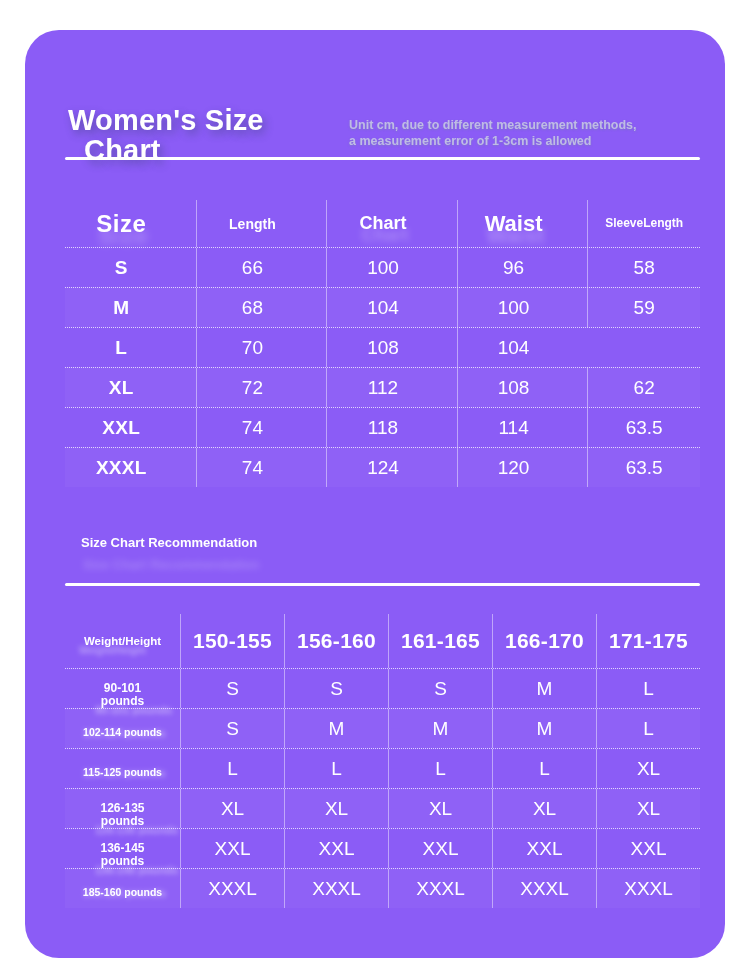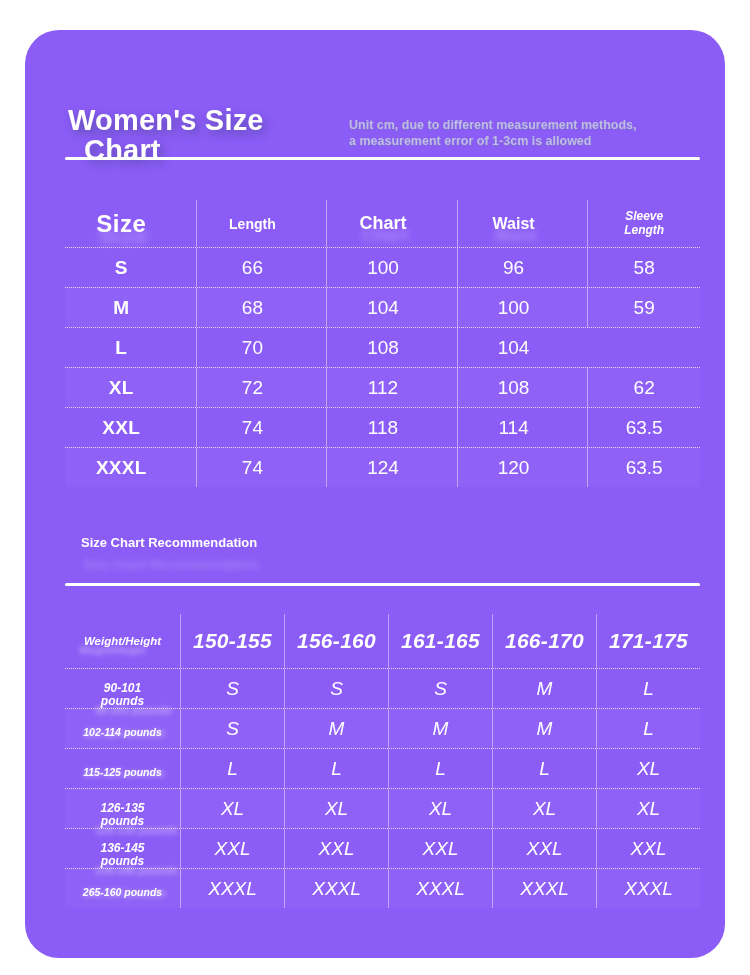--- a/index.html
+++ b/index.html
@@ -31,34 +31,34 @@
   .striped .trow:nth-child(odd):not(.head) { background:rgba(255,255,255,.035); }
 
   
   .t1 { top:170px; }
   .t1 .trow { grid-template-columns:repeat(5,1fr); height:40px;gap:18px; }
   .t1 .trow.head { height:47px; }
   .h-size   { font-size:24px; font-weight:bold; letter-spacing:.5px;
               text-shadow:2px 12px 8px rgba(255,255,255,.30); }
   .h-length { font-size:14px; font-weight:bold; }
   .h-bust   { font-size:18px; font-weight:bold; text-shadow:2px 12px 7px rgba(255,255,255,.30); }
-  .h-waist  { font-size:16px; font-weight:bold; text-shadow:2px 12px 7px rgba(255,255,255,.30); }
-  .h-sleeve { font-size:12px; font-weight:bold; line-height:1.1; flex-direction:column;font-style:italic; }
+  .h-waist  { font-size:22px; font-weight:bold; text-shadow:2px 12px 7px rgba(255,255,255,.30); }
+  .h-sleeve { font-size:12px; font-weight:bold; line-height:1.1; flex-direction:row; }
   .sz  { font-size:19px; font-weight:600; letter-spacing:.3px; }
   .val { font-size:19px; font-weight:500; }
 
   
   .rec { position:absolute; left:44px; top:505px; font-size:13px; font-weight:bold;
          color:#fff;margin-left:12px; }
   .rec .ghost { position:absolute; left:2px; top:22px; filter:blur(3px); opacity:.22;
                 white-space:nowrap; }
 
   
   .t2 { top:584px; }
-  .t2 .trow { grid-template-columns:115px repeat(5,1fr); height:40px;font-style:italic; }
+  .t2 .trow { grid-template-columns:115px repeat(5,1fr); height:40px; }
   .t2 .trow.head { height:54px; }
   .h-corner { font-size:11.5px; font-weight:bold; }
   .h-range  { font-size:21px; font-weight:bold; letter-spacing:.3px; }
   .wlabel   { font-weight:bold; line-height:1.05; flex-direction:column; }
   .wlabel .main { display:block; max-width:62px; }
   .wlabel.big  { font-size:12px;margin-top:12px; }
   .wlabel.small{ font-size:10.5px; }
   .wlabel.small .main { max-width:none; white-space:nowrap;margin-top:8px; }
   .ghost { pointer-events:none; }
   .wlabel .ghost { position:absolute; left:18px; top:19px; filter:blur(2.5px);
@@ -213,21 +213,21 @@
       </div>
       <div class="cell val">XXL</div>
       <div class="cell val">XXL</div>
       <div class="cell val">XXL</div>
       <div class="cell val">XXL</div>
       <div class="cell val">XXL</div>
     </div>
 
     <div class="trow">
       <div class="cell wlabel small">
-        <span class="main">265-160 pounds</span>
+        <span class="main">185-160 pounds</span>
         <span class="ghost">146-160 pounds</span>
       </div>
       <div class="cell val">XXXL</div>
       <div class="cell val">XXXL</div>
       <div class="cell val">XXXL</div>
       <div class="cell val">XXXL</div>
       <div class="cell val">XXXL</div>
     </div>
   </div>
 

